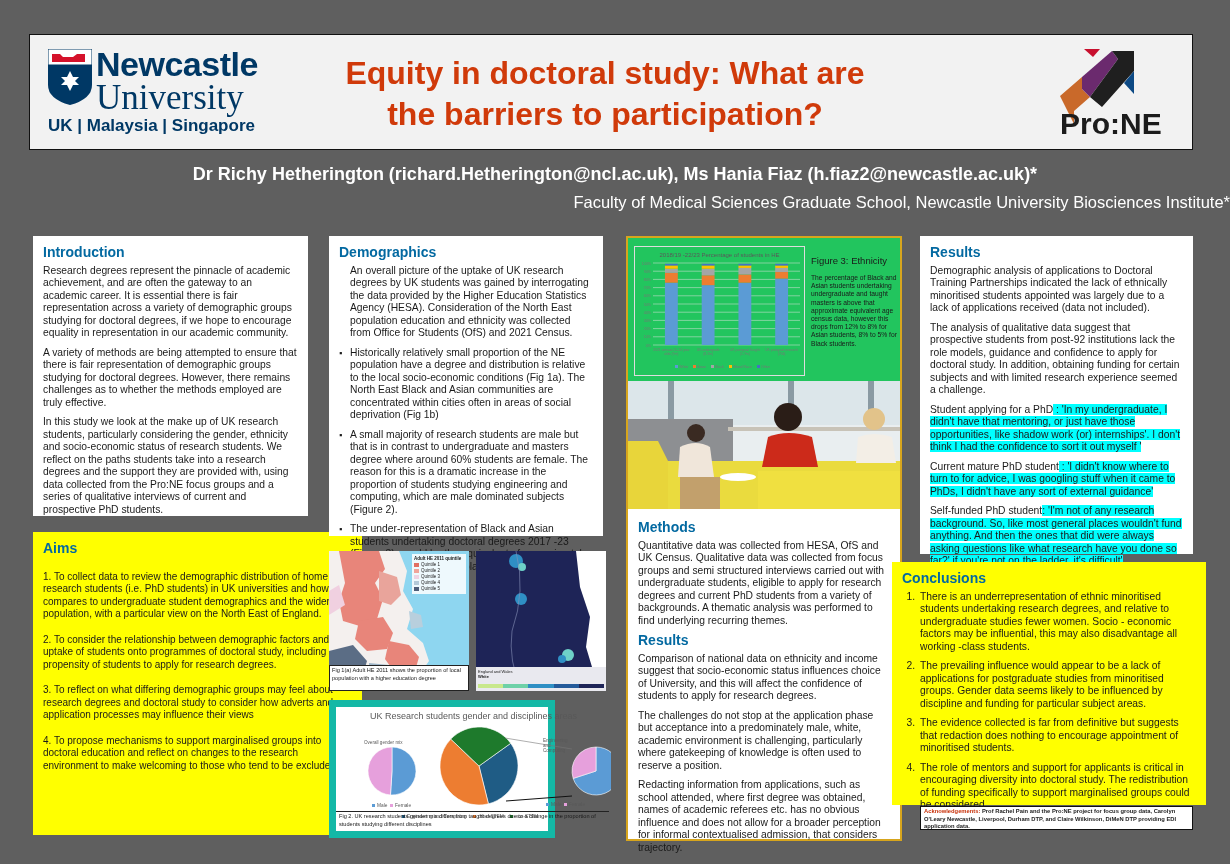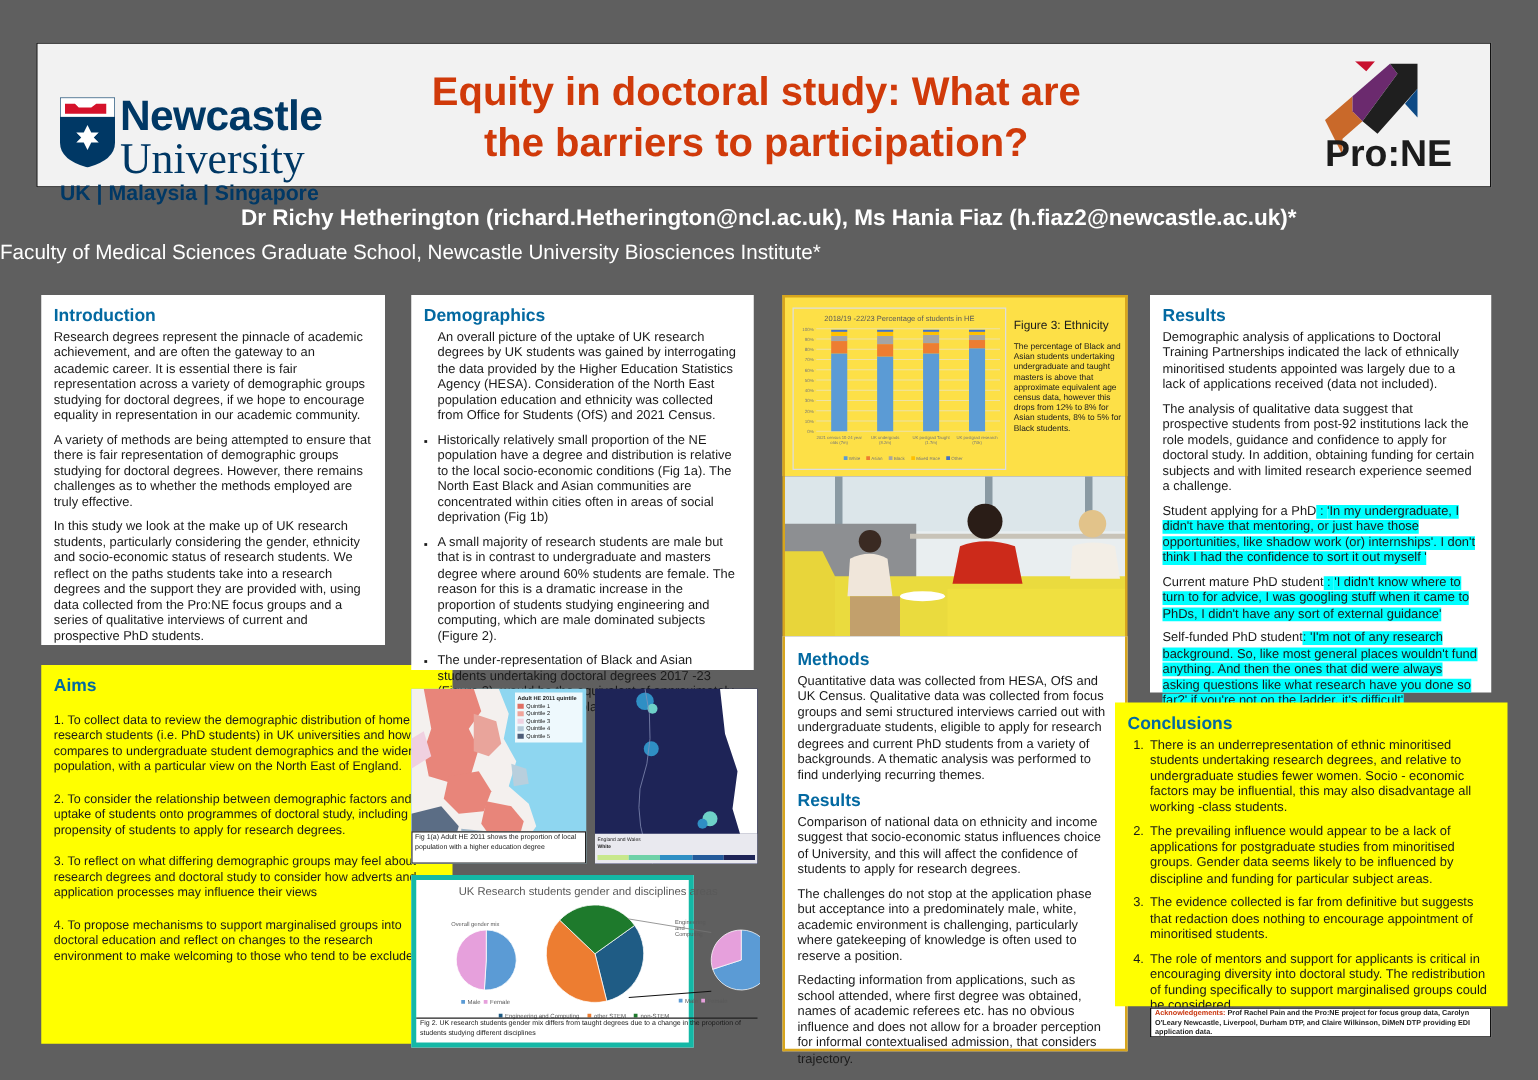--- a/index.html
+++ b/index.html
@@ -2,31 +2,31 @@
 <html><head>
 <meta charset="utf-8">
 <style>
   * { box-sizing: border-box; margin: 0; padding: 0; }
   html, body { width: 1230px; height: 864px; overflow: hidden; }
   body { background: #5f5f5f; font-family: "Liberation Sans", sans-serif; position: relative; color: #1a1a1a; }
   .abs { position: absolute; }
 
   
   #banner { left: 29px; top: 34px; width: 1164px; height: 116px; background: #f2f2f2; border: 1px solid #111; }
-  #logo-ncl { left: 18px; top: 10px; width: 220px; height: 96px; margin-top: 29px; }
+  #logo-ncl { left: 18px; top: 10px; width: 220px; height: 96px; }
   .ncl-word1 { position: absolute; left: 48px; top: 0px; font-family: "Liberation Sans", sans-serif; font-weight: bold; font-size: 34px; color: #003865; letter-spacing: -0.5px; }
   .ncl-word2 { position: absolute; left: 48px; top: 33px; font-family: "Liberation Serif", serif; font-size: 35px; color: #003865; }
   .ncl-sub { position: absolute; left: 0px; top: 71px; font-family: "Liberation Sans", sans-serif; font-size: 17px; font-weight: bold; color: #003865; white-space: nowrap; }
   #crest { position: absolute; left: 0; top: 4px; width: 44px; height: 56px; }
   #title { left: 265px; top: 18px; width: 620px; text-align: center; font-weight: bold; font-size: 32px; line-height: 41px; color: #d03a0a; }
   #logo-prone { left: 970px; top: 10px; width: 180px; height: 100px; }
   .prone-text { position: absolute; left: 60px; top: 62px; font-weight: bold; font-size: 30px; color: #1c1c1c; }
 
   #authors { left: 0; top: 164px; width: 1230px; text-align: center; color: #fff; font-weight: bold; font-size: 18px; }
-  #affil { left: 0; top: 193px; width: 1230px; text-align: left; color: #fff; font-size: 16.5px; }
+  #affil { left: 0; top: 193px; width: 1230px; text-align: right; color: #fff; font-size: 16.5px; }
 
   
   .panel { position: absolute; background: #fff; padding: 10px 10px; font-size: 10.3px; line-height: 12.5px; }
   .panel.yellow { background: #ffff00; }
   .panel h2 { color: #0369a1; font-size: 14px; font-weight: bold; margin-bottom: 6px; }
   .panel p { margin-bottom: 7px; }
 
   #intro { left: 33px; top: 236px; width: 275px; height: 280px; }
   #aims { left: 33px; top: 532px; width: 329px; height: 303px; }
   #aims p { margin-bottom: 13px; font-size: 10px; }
@@ -43,29 +43,29 @@
   #map-b { left: 476px; top: 551px; width: 130px; height: 140px; background: #1e2457; overflow: hidden; }
   #map-a-caption { position: absolute; left: 0; bottom: 0; width: 140px; height: 26px; background: #fff; border: 1px solid #222; font-size: 5.6px; line-height: 7.5px; padding: 1px 2px; }
   #map-a-legend { position: absolute; right: 3px; top: 3px; width: 54px; background: rgba(255,255,255,0.85); font-size: 4.5px; padding: 2px; line-height: 6px; }
   .leg-row { display: flex; align-items: center; gap: 2px; }
   .leg-sw { width: 5px; height: 4px; display: inline-block; }
   #map-b-legend { position: absolute; left: 0; bottom: 0; width: 130px; height: 24px; background: #e9e9ef; font-size: 4px; padding: 2px; }
   .scale-bar { display: flex; height: 4px; margin-top: 5px; }
   .scale-bar span { flex: 1; }
 
   
-  #fig2 { left: 329px; top: 700px; width: 226px; height: 138px; background: #fff; border: 4px solid #14b8a6; }
+  #fig2 { left: 329px; top: 700px; width: 226px; height: 138px; background: #fff; border: 7px solid #14b8a6; }
   #fig2-title { position: absolute; left: 0; top: 4px; width: 275px; text-align: center; font-size: 9px; color: #595959; }
   #fig2-caption { position: absolute; left: 0; bottom: 0; width: 273px; height: 20px; border-top: 1px solid #222; font-size: 5.6px; line-height: 7.5px; padding: 1px 3px; }
   .pie-label { position: absolute; font-size: 4.6px; color: #595959; }
   .pie-legend { position: absolute; font-size: 4.8px; color: #595959; white-space: nowrap; }
   .dot { display: inline-block; width: 3px; height: 3px; margin-right: 2px; vertical-align: middle; }
 
   
-  #fig3-panel { left: 626px; top: 236px; width: 276px; height: 145px; background: #fde047; border: 2px solid #d7a51d; border-bottom: none; }
+  #fig3-panel { left: 626px; top: 236px; width: 276px; height: 145px; background: #22c55e; border: 2px solid #d7a51d; border-bottom: none; }
   #fig3-chart { position: absolute; left: 6px; top: 8px; width: 171px; height: 130px; border: 1px solid #ddd; }
   #fig3-heading { position: absolute; left: 183px; top: 17px; font-size: 9.5px; color: #1a1a1a; }
   #fig3-text { position: absolute; left: 183px; top: 36px; width: 88px; font-size: 6.7px; line-height: 8.2px; }
   #photo { left: 626px; top: 381px; width: 276px; height: 128px; overflow: hidden; border-left: 2px solid #d7a51d; border-right: 2px solid #d7a51d; }
   #methods { left: 626px; top: 509px; width: 276px; height: 332px; border: 2px solid #d7a51d; border-top: none; }
   #methods h2 { margin-top: 2px; }
 
   
   #results-r { left: 920px; top: 236px; width: 273px; height: 318px; }
   .hl { background: #00ffff; }

